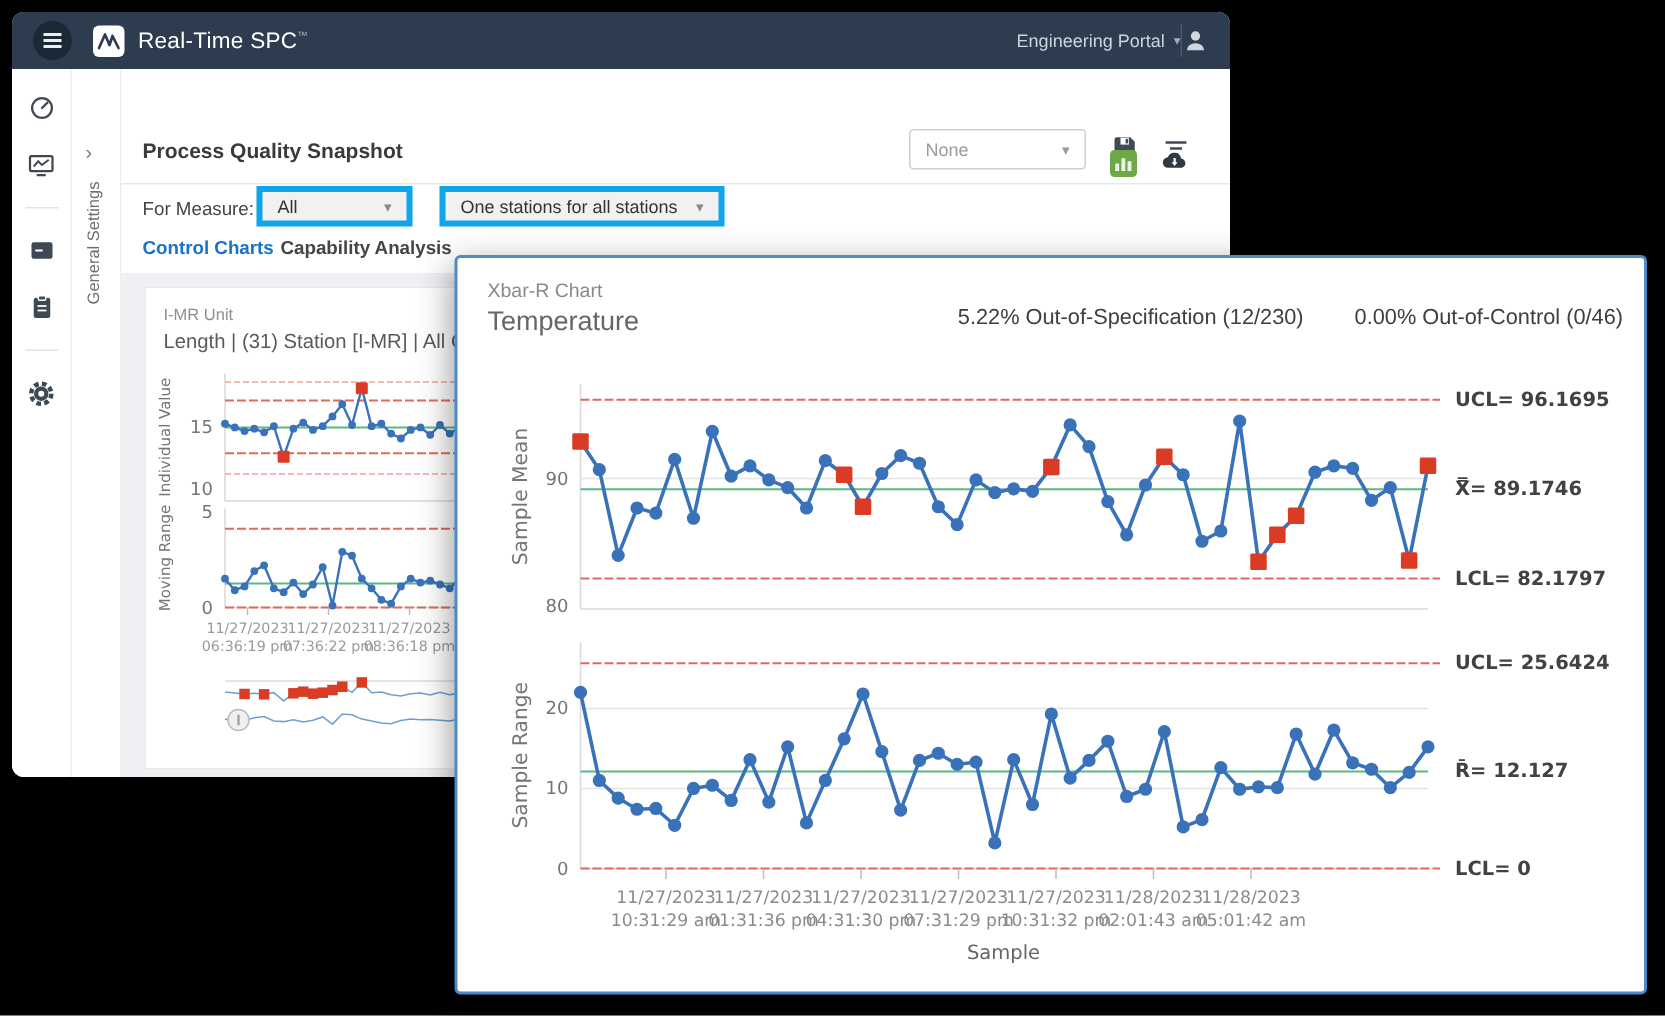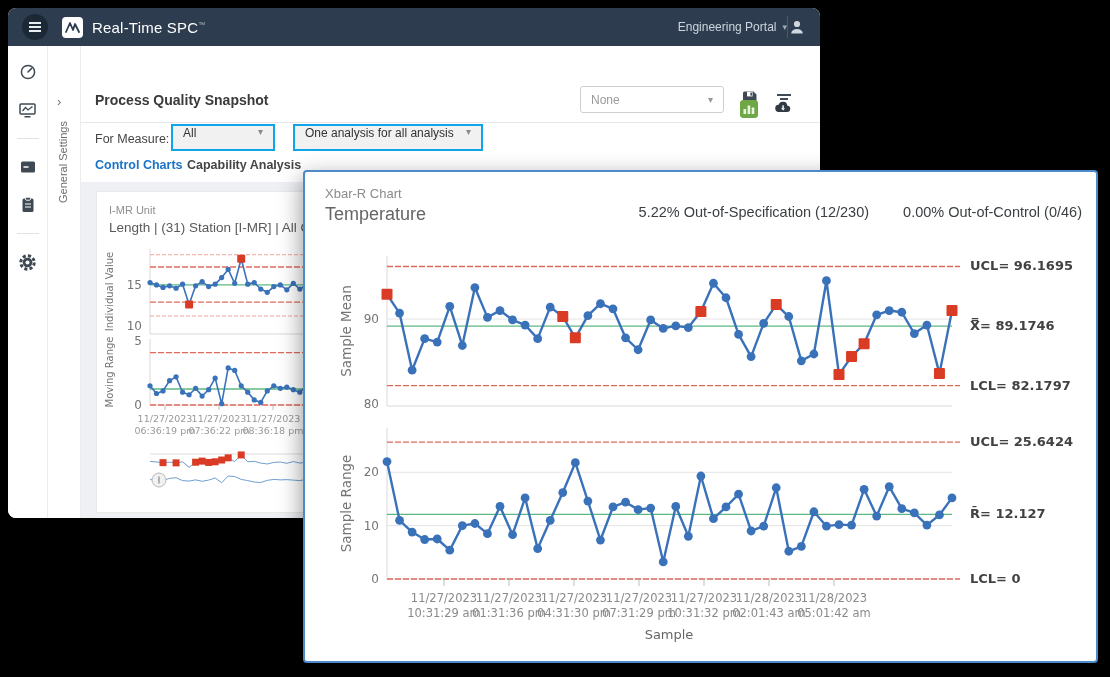--- a/index.html
+++ b/index.html
@@ -22,28 +22,28 @@
   #win-body{left:0;top:38px;right:0;bottom:0;display:flex;}
   #sidebar{width:40px;background:#fff;border-right:1px solid #ececec;display:flex;flex-direction:column;align-items:center;padding-top:16px;gap:18px;box-sizing:border-box;}
   .side-icon{width:20px;height:20px;display:flex;align-items:center;justify-content:center;cursor:pointer;}
   .side-div{width:22px;height:1px;background:#e2e2e2;}
   #settings-rail{width:32px;background:#fff;border-right:1px solid #ececec;position:relative;}
   .rail-chevron{position:absolute;left:9px;top:48px;color:#777;font-size:13px;cursor:pointer;}
   .rail-label{position:absolute;left:-37px;top:110px;width:104px;transform:rotate(-90deg);transform-origin:center;color:#6d6d6d;font-size:11px;text-align:center;white-space:nowrap;}
   #content{flex:1;position:relative;background:#fff;}
   #content-header{left:0;top:0;right:0;height:44px;border-bottom:1px solid #e8e8e8;margin-top:32px;}
   .page-title{position:absolute;left:14px;top:14px;font-size:14px;font-weight:bold;color:#3a3a3a;}
-  .preset-select{position:absolute;right:96px;top:8px;width:144px;height:27px;border:1px solid #cfcfcf;border-radius:3px;background:#fff;display:flex;align-items:center;padding:7px 10px;box-sizing:border-box;color:#9a9a9a;font-size:12px;cursor:pointer;}
+  .preset-select{position:absolute;right:96px;top:8px;width:118px;height:27px;border:1px solid #cfcfcf;border-radius:3px;background:#fff;display:flex;align-items:center;padding:7px 10px;box-sizing:border-box;color:#9a9a9a;font-size:12px;cursor:pointer;}
   .preset-select .caret{margin-left:auto;color:#999;font-size:10px;}
   .hdr-icon{position:absolute;top:11px;width:20px;height:20px;cursor:pointer;}
   
   .panel-title{position:absolute;left:14px;top:58px;font-size:13px;font-weight:bold;color:#2b2b2b;}
   .mini-btn{position:absolute;top:54px;width:18px;height:18px;border-radius:3px;cursor:pointer;}
   .dd-label{position:absolute;left:14px;top:86px;font-size:12.5px;color:#444;}
-  .flat-select{position:absolute;top:78px;height:27px;background:#f1f1f1;border:2px solid #0ea5e9;display:flex;align-items:flex-start;padding:0 10px;box-sizing:border-box;font-size:12px;color:#333;cursor:pointer;}
+  .flat-select{position:absolute;top:78px;height:27px;background:#f1f1f1;border:4px solid #0ea5e9;display:flex;align-items:center;padding:0 10px;box-sizing:border-box;font-size:12px;color:#333;cursor:pointer;}
   .flat-select .caret{margin-left:auto;color:#8a8a8a;font-size:10px;}
   .tab{position:absolute;top:112px;height:24px;font-size:12.5px;font-weight:bold;cursor:pointer;}
   .tab.active{color:#1a73c9;border-bottom:3px solid #1a73c9;}
   .tab.inactive{color:#454545;}
   #gray-area{left:0;top:136px;right:0;bottom:0;background:#eef0f4;}
   #imr-card{left:15px;top:9px;width:710px;height:322px;background:#fff;border:1px solid #e9e9e9;box-sizing:border-box;}
   .chart-small-title{position:absolute;left:12px;top:12px;font-size:11px;color:#8f8f8f;}
   .chart-sub-title{position:absolute;left:12px;top:28px;font-size:13.5px;color:#5a5a5a;}
   
   #overlay-window{left:303px;top:170px;width:795px;height:493px;background:#ffffff;border:2px solid #4d8ac9;border-radius:4px;box-sizing:border-box;z-index:10;box-shadow:0 8px 24px rgba(0,0,0,.45);}
@@ -159,21 +159,21 @@
         <rect x="10.2" y="8" width="1.8" height="4" fill="#fff"></rect>
           <polygon points="8.6,11.5 13.5,11.5 11.1,14.4" fill="#fff"></polygon>
       </svg>
 
       <div class="dd-label">For Measure:</div>
       <div class="flat-select" style="left:90px;width:104px">
         <span>All</span>
           <span class="caret">▾</span>
       </div>
       <div class="flat-select" style="left:212px;width:190px">
-        <span>One analysis for all analysis</span>
+        <span>One stations for all stations</span>
           <span class="caret">▾</span>
       </div>
 
       <div class="tab active" style="left:14px">Control Charts</div>
       <div class="tab inactive" style="left:106px">Capability Analysis</div>
 
       <div id="gray-area" class="abs">
         <div id="imr-card" class="abs">
           <div class="chart-small-title">I-MR Unit</div>
           <div class="chart-sub-title">Length | (31) Station [I-MR] | All Operators</div>

